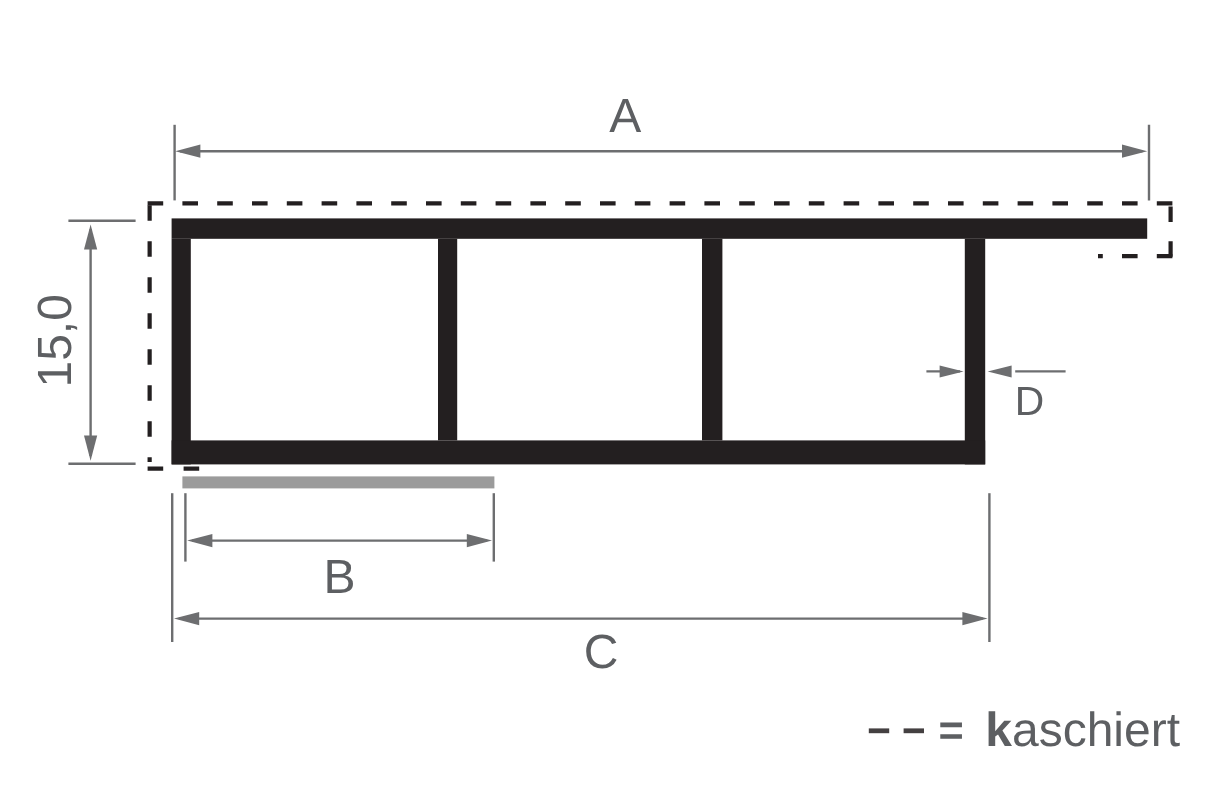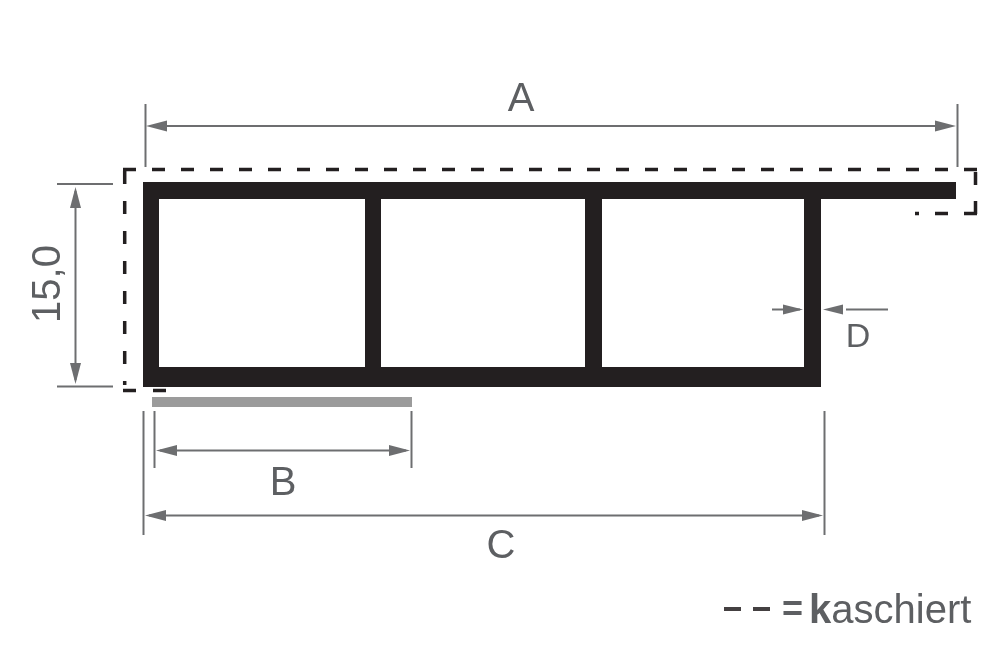--- a/index.html
+++ b/index.html
@@ -39,21 +39,21 @@
     font-size:40px;
     line-height:1;
   }
   .legend-dash{
     width:17px;height:4px;
     background:var(--c-profile,#231f20);
     opacity:.85;
   }
   .legend-dash + .legend-dash{margin-left:12px;}
   .legend-equals{margin-left:12px;font-size:36px;font-weight:600;}
-  .legend-term{margin-left:6px;}
+  .legend-term{margin-left:18px;}
   .legend-term .bold{font-weight:700;}
 </style>
 </head>
 <body>
 
 <div id="canvas">
 
   <svg id="drawing-svg" width="1007" height="666" viewBox="0 0 1007 666">
 
     <g>

